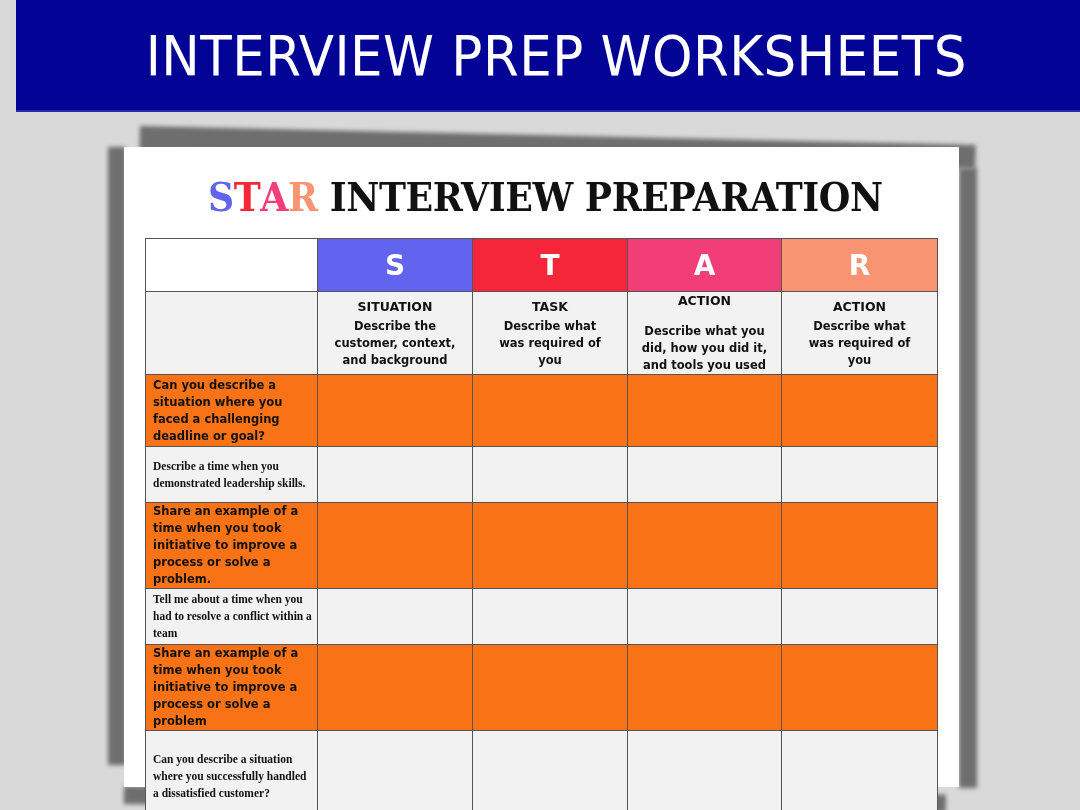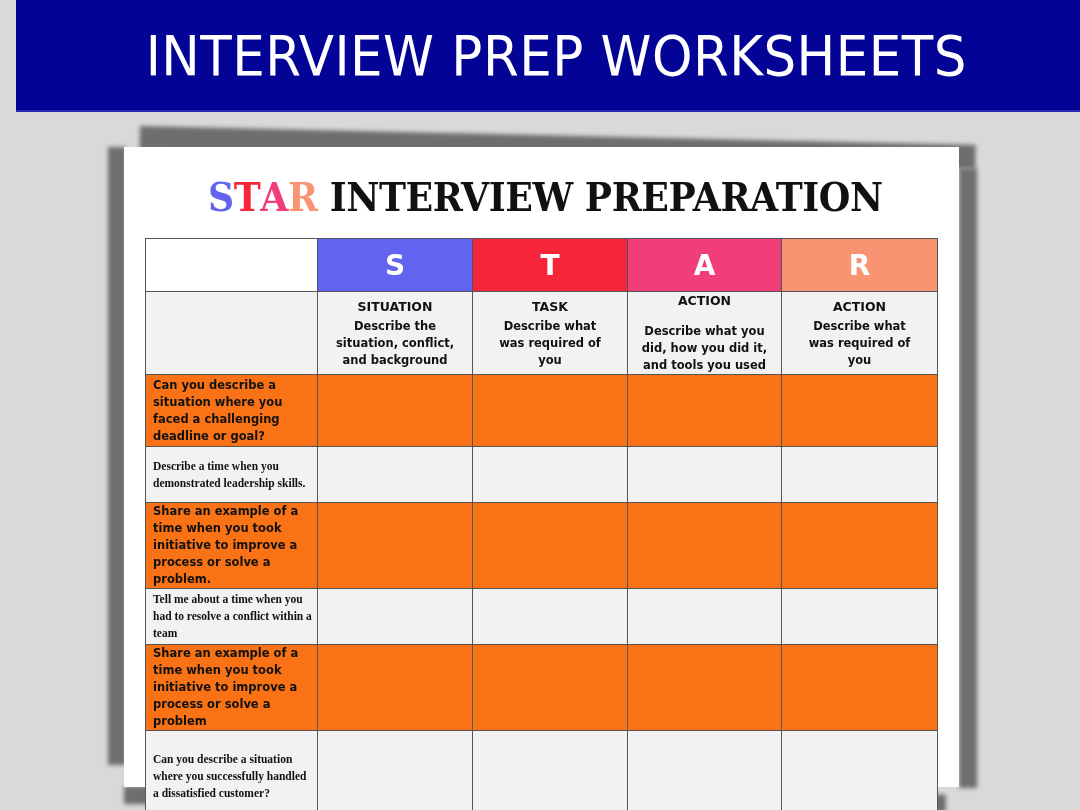--- a/index.html
+++ b/index.html
@@ -99,21 +99,21 @@
     <td class="letter-cell" style="background:#fff"></td>
     <td class="letter-cell" style="background:#6264f0">S</td>
     <td class="letter-cell" style="background:#f5263a">T</td>
     <td class="letter-cell" style="background:#f23e78">A</td>
     <td class="letter-cell" style="background:#f99472">R</td>
   </tr>
   <tr>
     <td class="head-cell"></td>
     <td class="head-cell">
       <span class="col-name">SITUATION</span>
-      <span class="col-desc">Describe the situation, conflict, and background</span>
+      <span class="col-desc">Describe the customer, context, and background</span>
     </td>
     <td class="head-cell">
       <span class="col-name">TASK</span>
       <span class="col-desc" style="padding:0 22px">Describe what was required of you</span>
     </td>
     <td class="head-cell">
       <span class="col-name" style="margin-bottom:14px">ACTION</span>
       <span class="col-desc">Describe what you did, how you did it, and tools you used</span>
     </td>
     <td class="head-cell">

